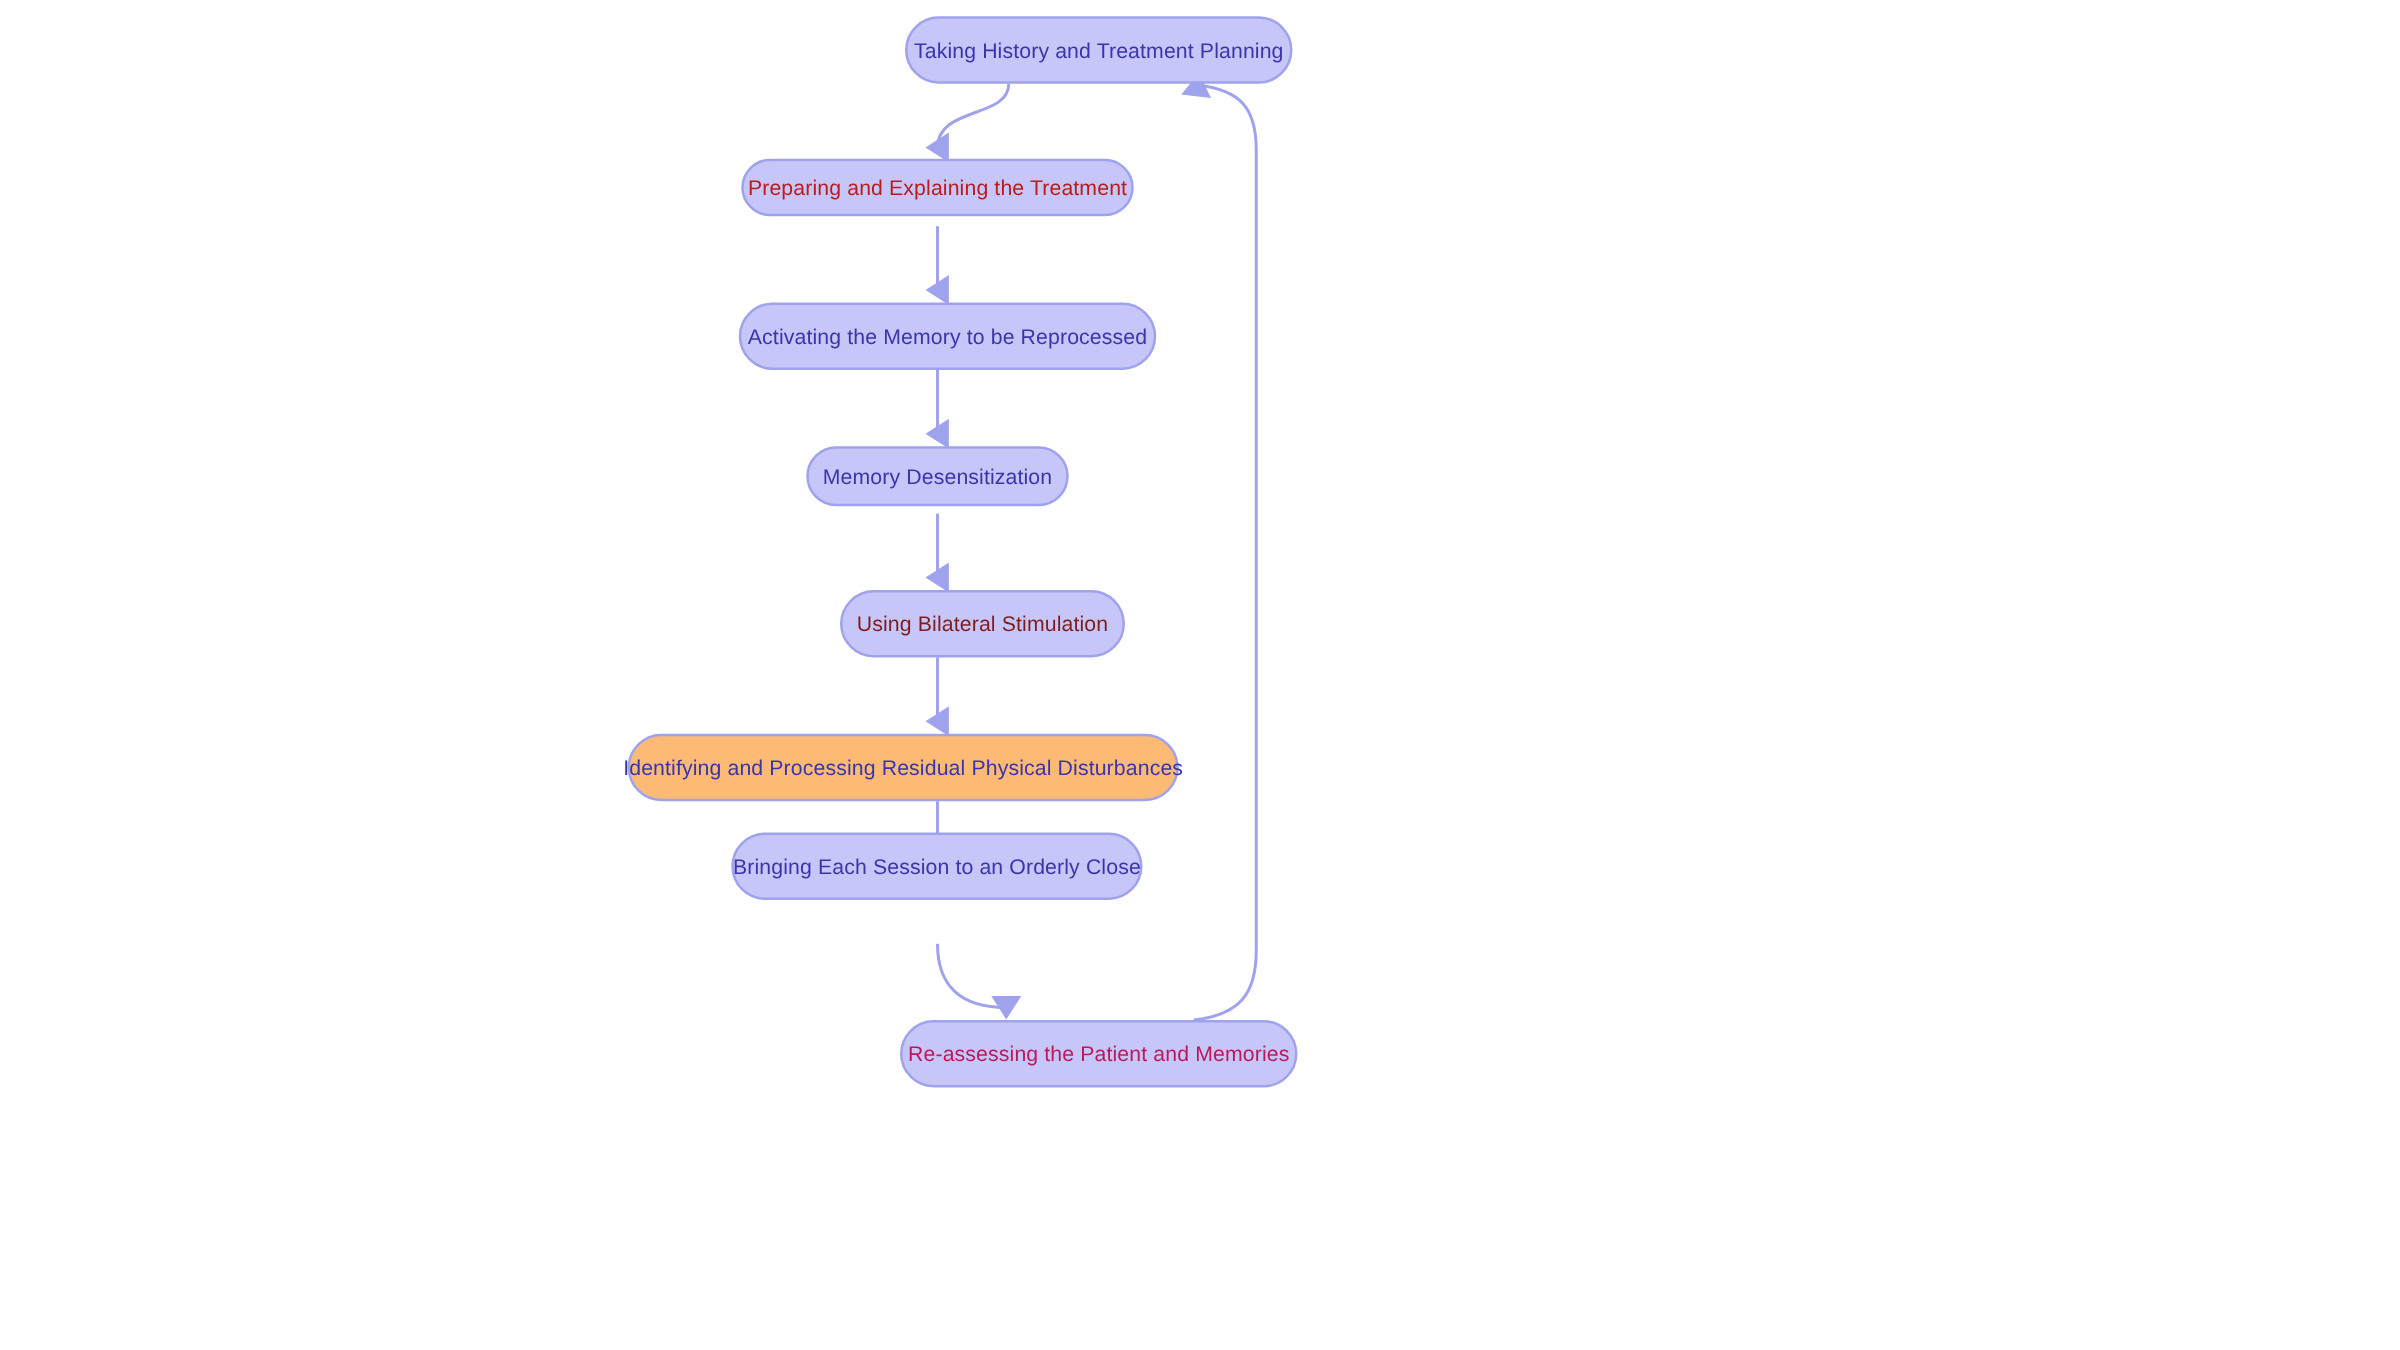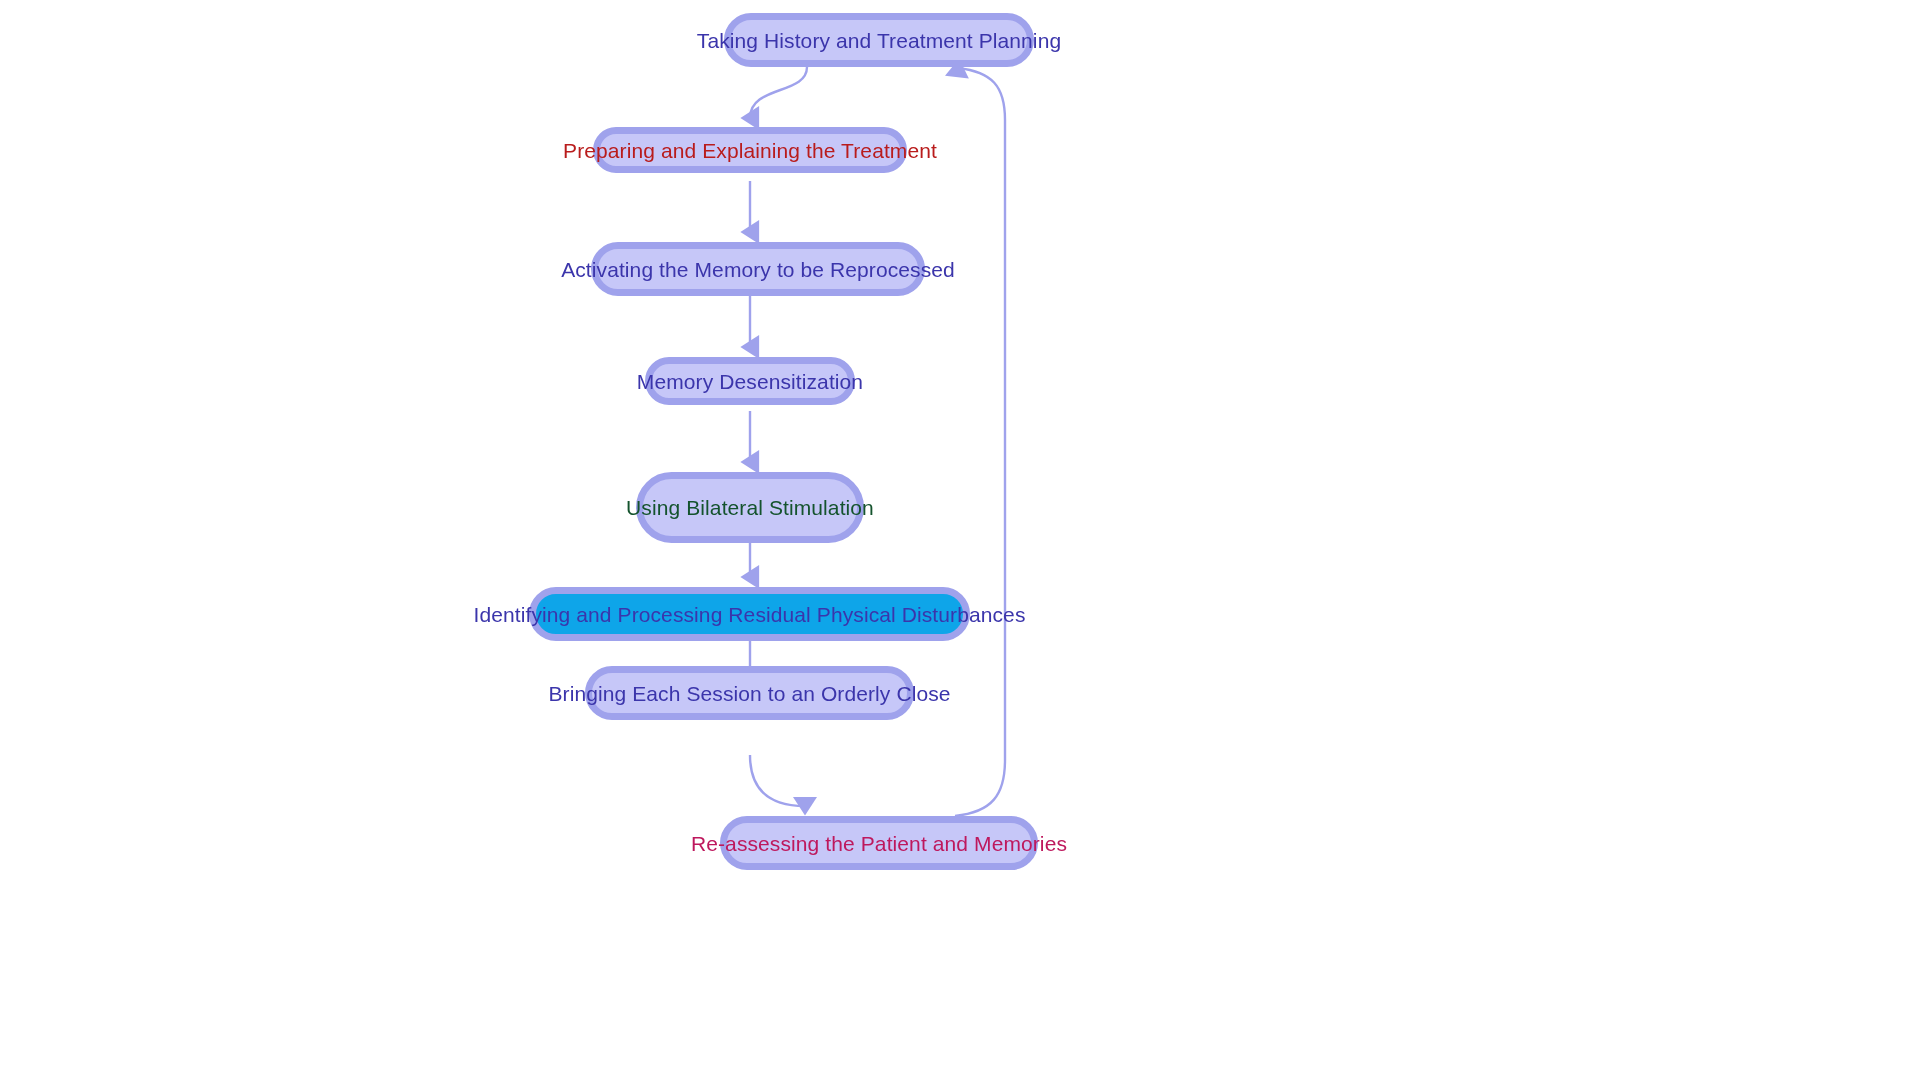--- a/index.html
+++ b/index.html
@@ -27,24 +27,24 @@
     height: 1080px;
     pointer-events: none;
   }
   .flow-node {
     position: absolute;
     box-sizing: border-box;
     display: flex;
     align-items: center;
     justify-content: center;
     background: #c6c7f8;
-    border: 7px solid #6d28d9;
+    border: 2px solid #6d28d9;
     border-radius: 999px;
     color: #3b35ab;
-    font-size: 21px;
+    font-size: 17px;
     font-weight: 400;
     letter-spacing: 0.1px;
     white-space: nowrap;
     line-height: 1;
     padding: 0 26px;
   }
   .flow-node .node-label {
     display: block;
   }
 </style>
@@ -77,24 +77,24 @@
       </div>
       <div class="flow-node" style="left: 593px; top: 127px; width: 314px; height: 46px; background: rgb(198, 199, 248); border-color: rgb(159, 162, 236); color: #b91c1c;">
         <span class="node-label">Preparing and Explaining the Treatment</span>
       </div>
       <div class="flow-node" style="left: 591px; top: 242px; width: 334px; height: 54px; background: rgb(198, 199, 248); border-color: rgb(159, 162, 236); color: rgb(59, 53, 171);">
         <span class="node-label">Activating the Memory to be Reprocessed</span>
       </div>
       <div class="flow-node" style="left: 645px; top: 357px; width: 210px; height: 48px; background: rgb(198, 199, 248); border-color: rgb(159, 162, 236); color: rgb(59, 53, 171);">
         <span class="node-label">Memory Desensitization</span>
       </div>
-      <div class="flow-node" style="left: 636px; top: 472px; width: 228px; height: 71px; background: rgb(198, 199, 248); border-color: rgb(159, 162, 236); color: #14532d;">
+      <div class="flow-node" style="left: 672px; top: 472px; width: 228px; height: 54px; background: rgb(198, 199, 248); border-color: rgb(159, 162, 236); color: #7f1d1d;">
         <span class="node-label">Using Bilateral Stimulation</span>
       </div>
-      <div class="flow-node" style="left: 529px; top: 587px; width: 441px; height: 54px; background: #0ea5e9; border-color: rgb(159, 162, 236); color: rgb(59, 53, 171);">
+      <div class="flow-node" style="left: 502px; top: 587px; width: 441px; height: 54px; background: #fdba74; border-color: rgb(159, 162, 236); color: rgb(59, 53, 171);">
         <span class="node-label">Identifying and Processing Residual Physical Disturbances</span>
       </div>
       <div class="flow-node" style="left: 585px; top: 666px; width: 329px; height: 54px; background: rgb(198, 199, 248); border-color: rgb(159, 162, 236); color: rgb(59, 53, 171);">
         <span class="node-label">Bringing Each Session to an Orderly Close</span>
       </div>
       <div class="flow-node" style="left: 720px; top: 816px; width: 318px; height: 54px; background: rgb(198, 199, 248); border-color: rgb(159, 162, 236); color: #be185d;">
         <span class="node-label">Re-assessing the Patient and Memories</span>
       </div>
     </div>
 

